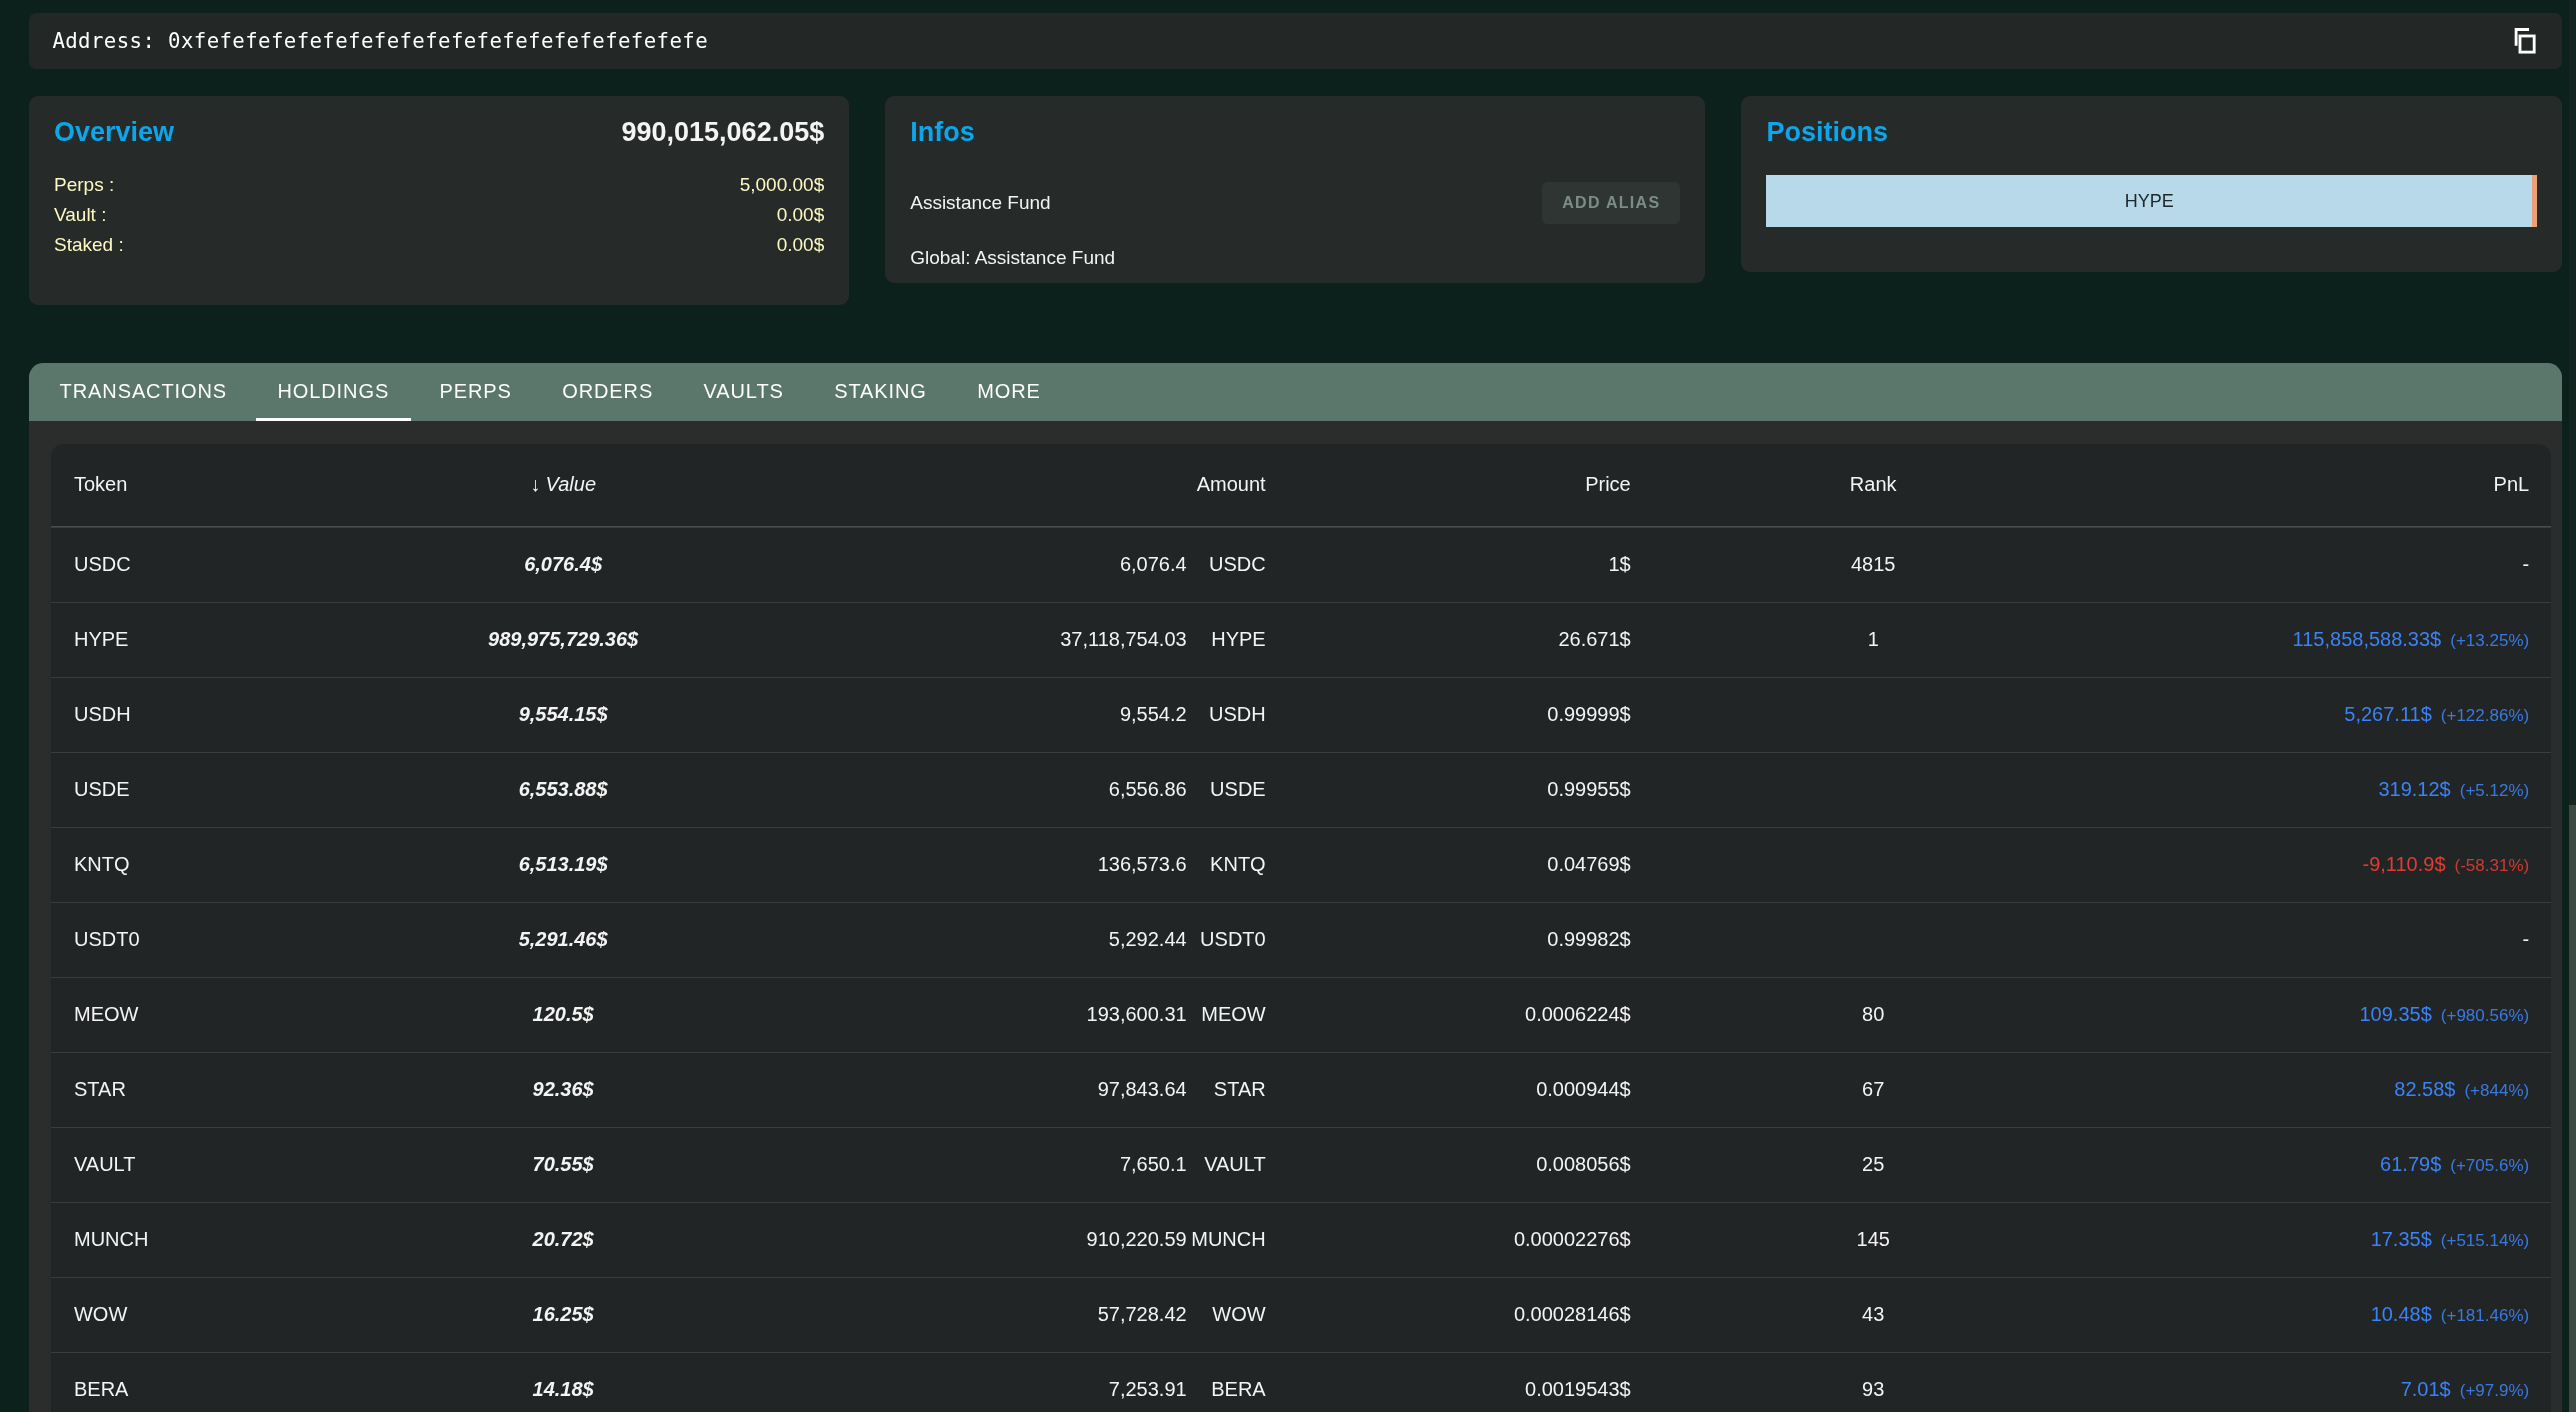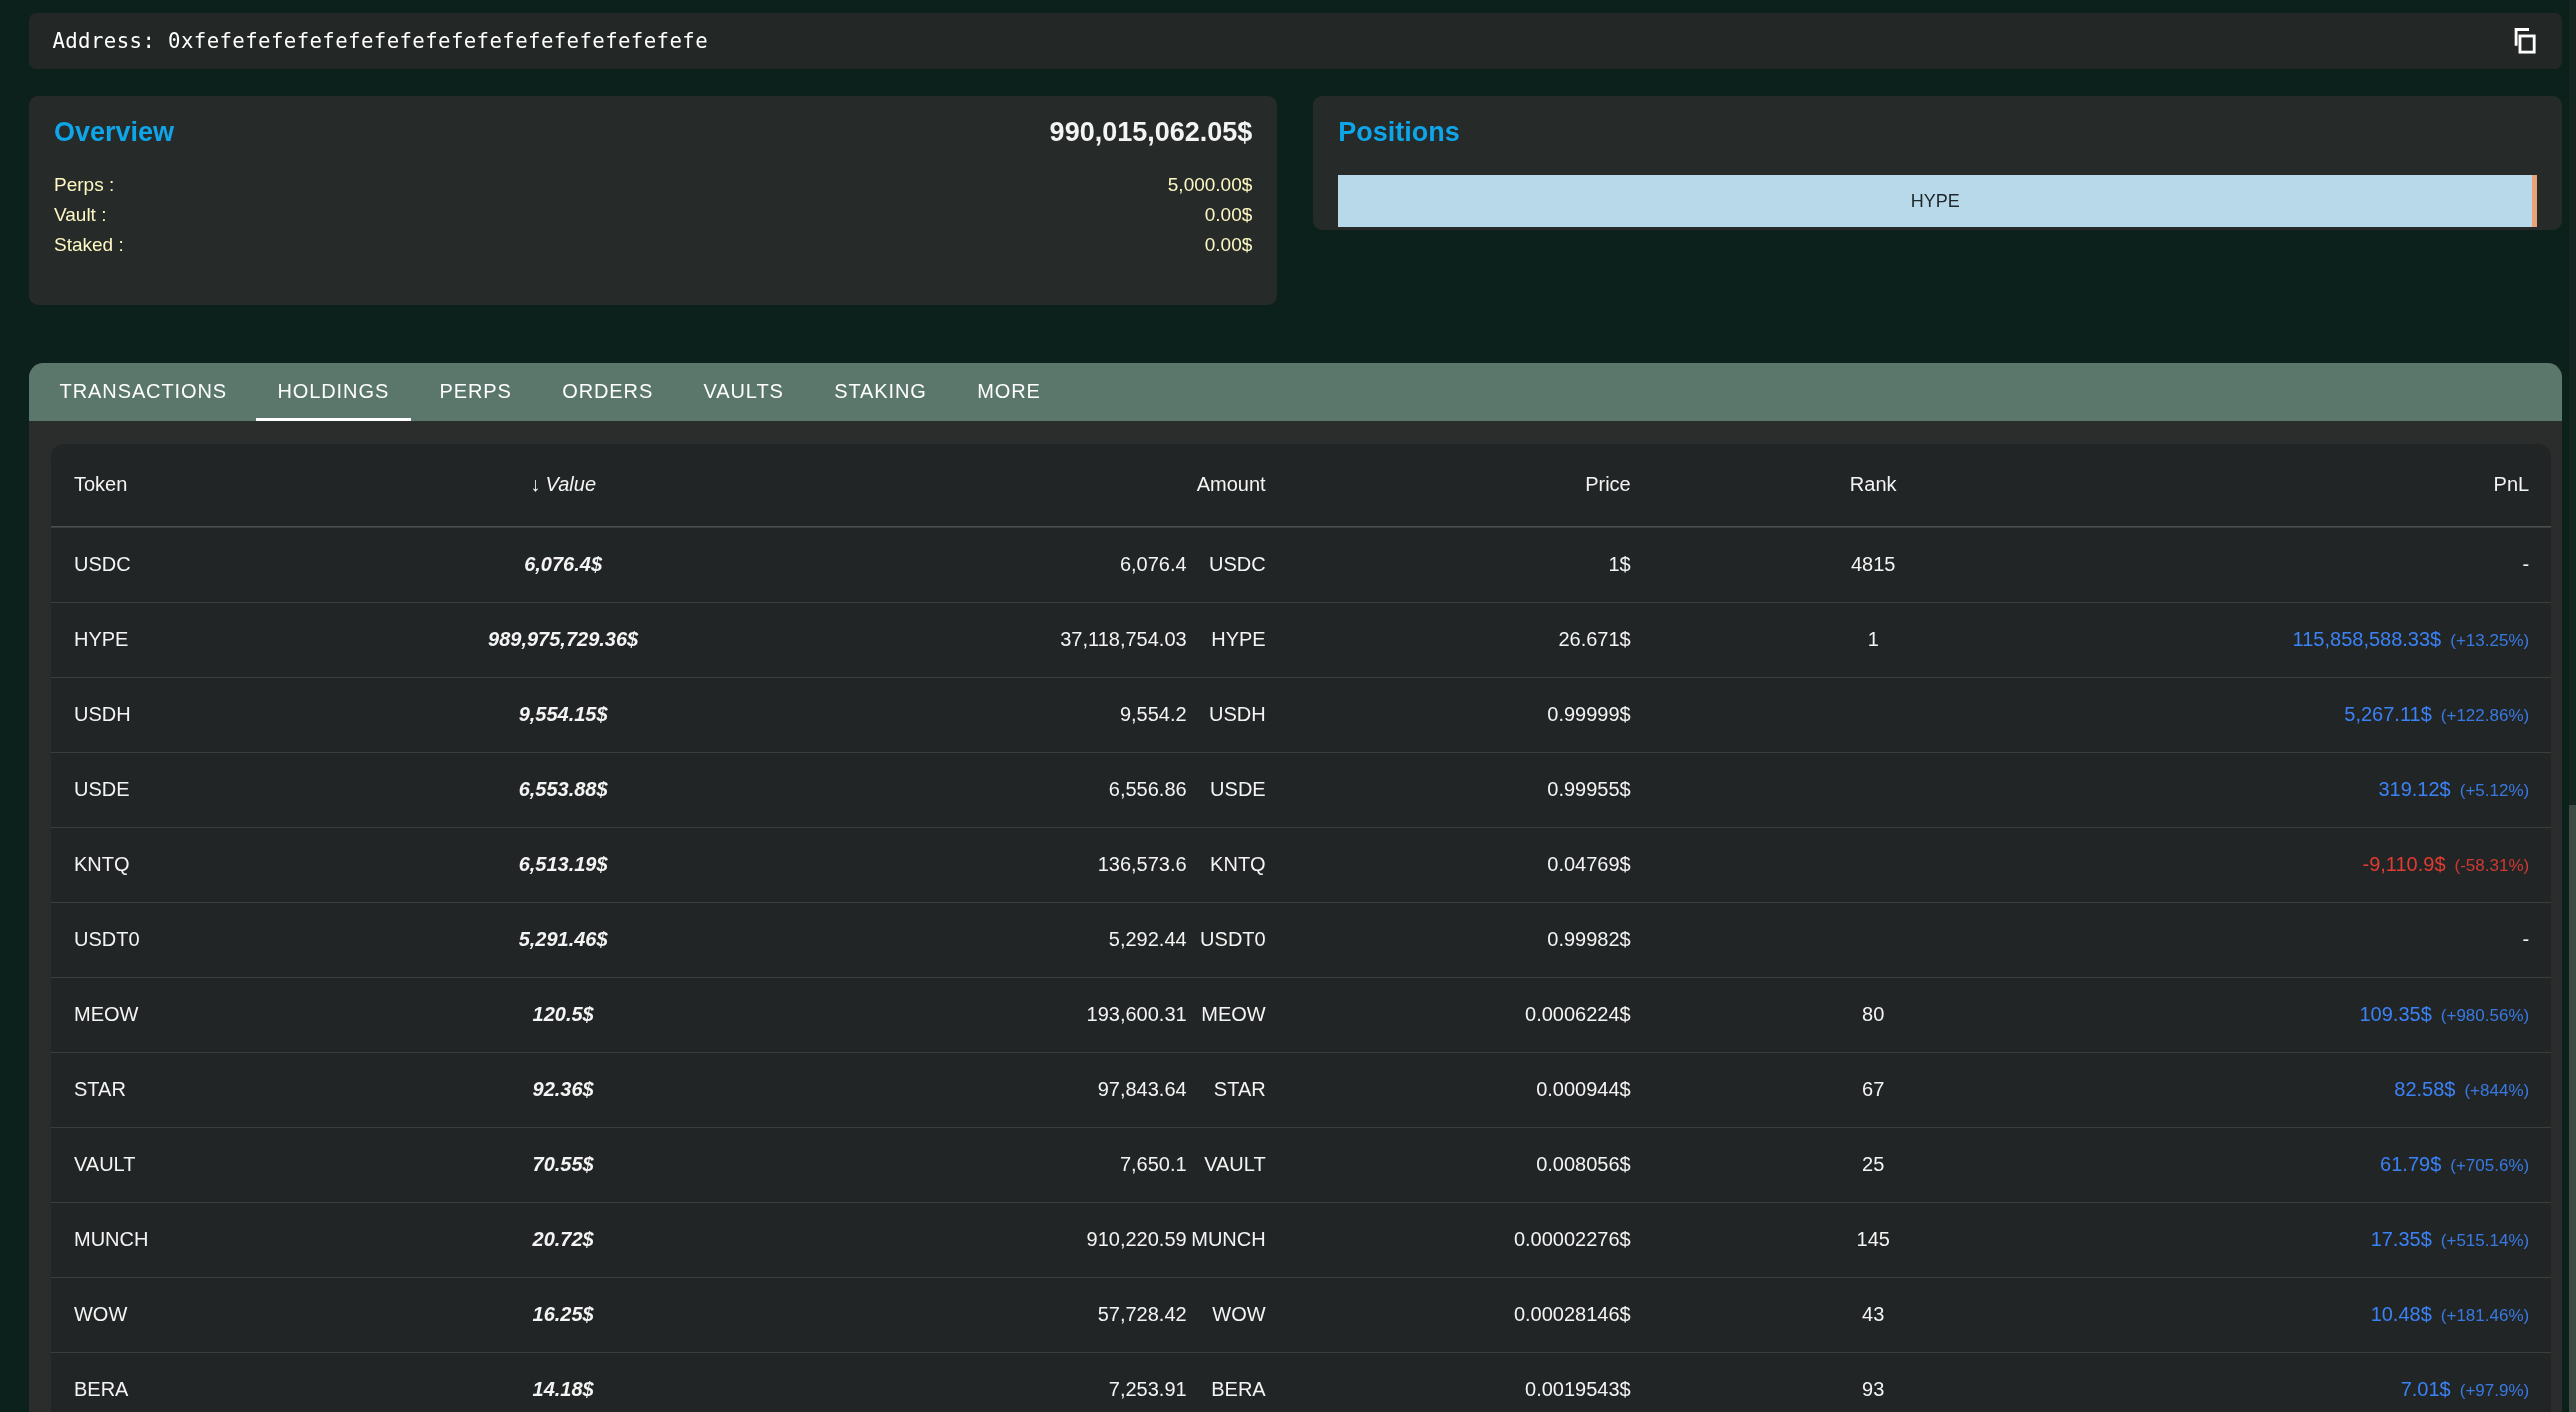--- a/index.html
+++ b/index.html
@@ -30,21 +30,21 @@
   }
 
   
   .cards-row { display: flex; gap: 36px; margin-top: 27px; align-items: flex-start; flex: 0 0 auto; }
   .card { background: #262a29; border-radius: 9px; padding: 21.6px 25px; flex: 1; }
   .card h2 { font-size: 27px; font-weight: 700; color: #0ea5e9; }
   .card-head { display: flex; justify-content: space-between; align-items: baseline; }
   .card-total { font-size: 27px; font-weight: 700; }
   .overview-card { height: 209px; }
   .infos-card   { height: 187px; }
-  .positions-card { height: 134px; }
+  .positions-card { height: 176px; }
 
   .ov-rows { margin-top: 21.6px; }
   .ov-row { display: flex; justify-content: space-between; font-size: 19px; line-height: 30px; color: #fef9c3; }
 
   .infos-line1 { margin-top: 34px; display: flex; align-items: center; justify-content: space-between; font-size: 19px; }
   .infos-line2 { margin-top: 23.4px; font-size: 19px; }
   .add-alias-btn {
     background: #2e3533; color: #7d8d85; border: none; border-radius: 5.4px;
     font-family: "Liberation Sans", sans-serif;
     font-size: 16px; font-weight: 700; letter-spacing: 1.3px;
@@ -141,20 +141,28 @@
     <span class="ov-label"><span>Vault :</span></span>
     <span class="ov-value">0.00$</span>
   </div>
           <div class="ov-row">
     <span class="ov-label"><span>Staked :</span></span>
     <span class="ov-value">0.00$</span>
   </div>
         </div>
     </section>
 
+    <section class="card infos-card">
+      <h2>Infos</h2>
+      <div class="infos-line1">
+        <span>Assistance Fund</span>
+        <button class="add-alias-btn">ADD ALIAS</button>
+      </div>
+      <div class="infos-line2">Global: Assistance Fund</div>
+    </section>
 
     <section class="card positions-card">
       <h2>Positions</h2>
       <div class="pos-bar">
         <div class="pos-seg-main" style="background: rgb(183, 217, 233);">HYPE</div>
         <div class="pos-seg-sliver" style="background: rgb(235, 160, 119);"></div>
       </div>
     </section>
 
   </div>

